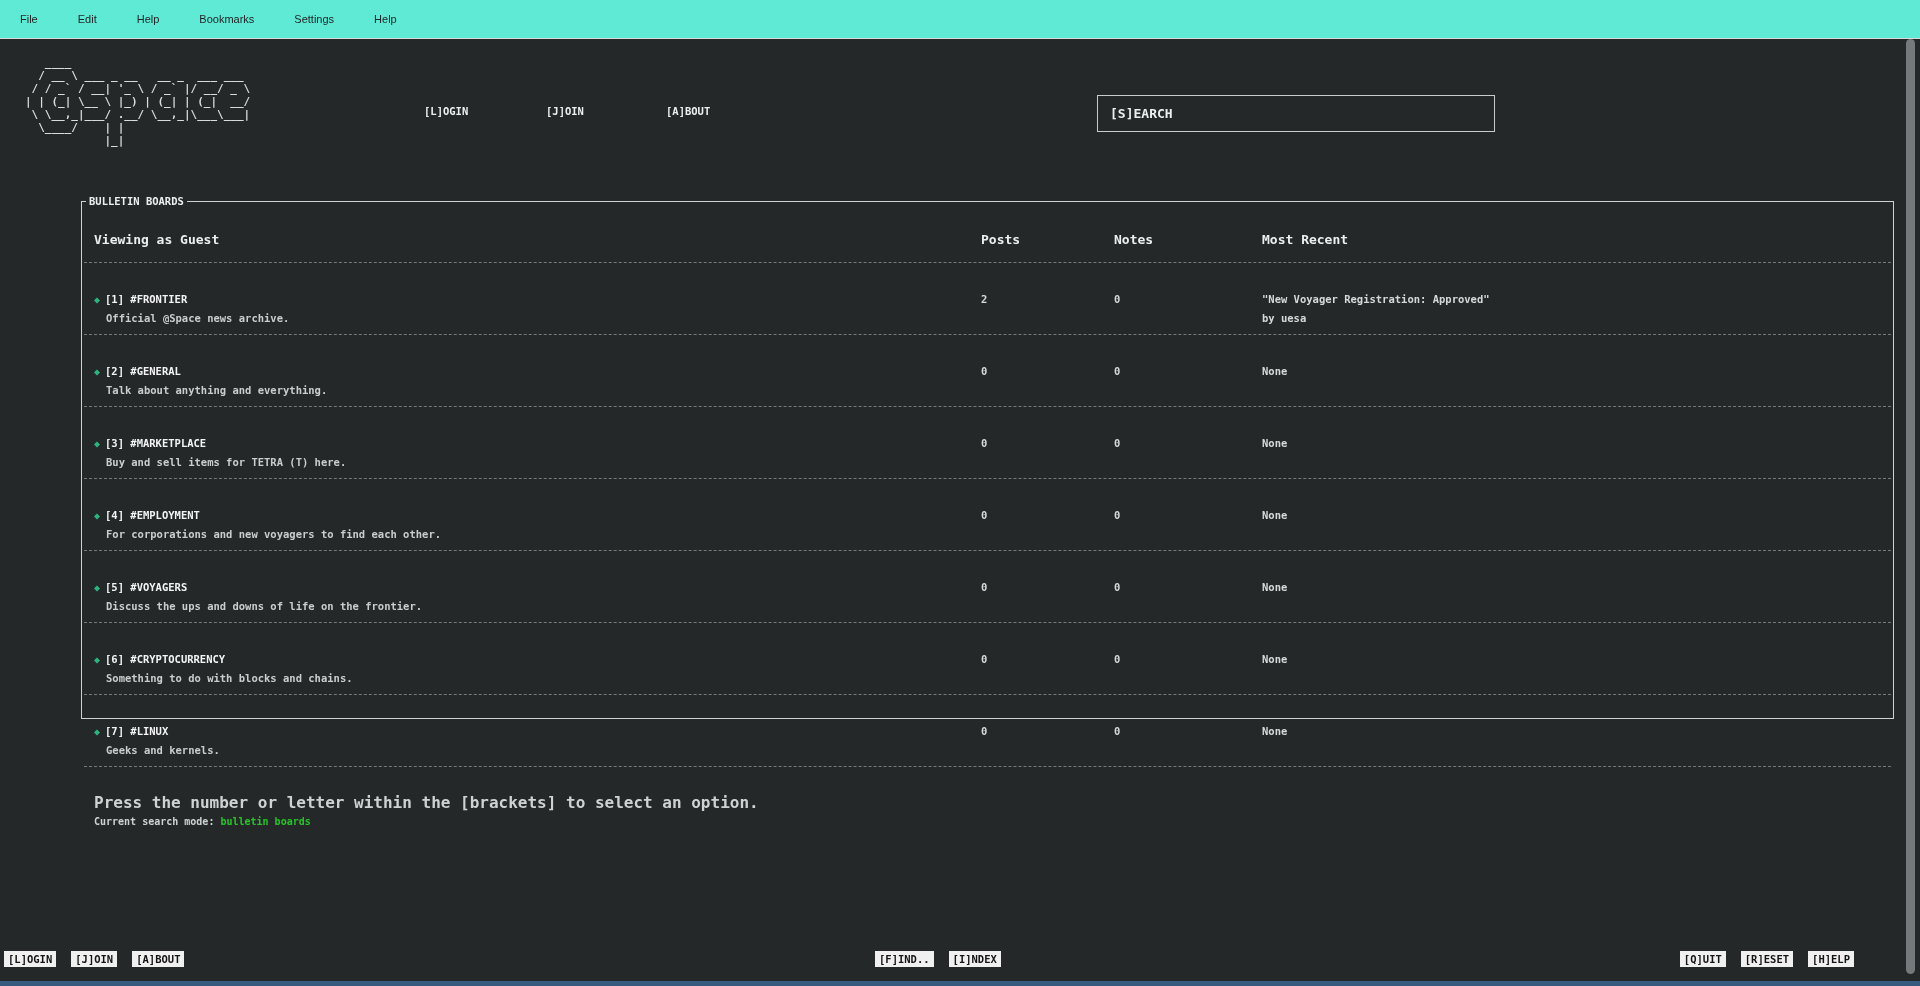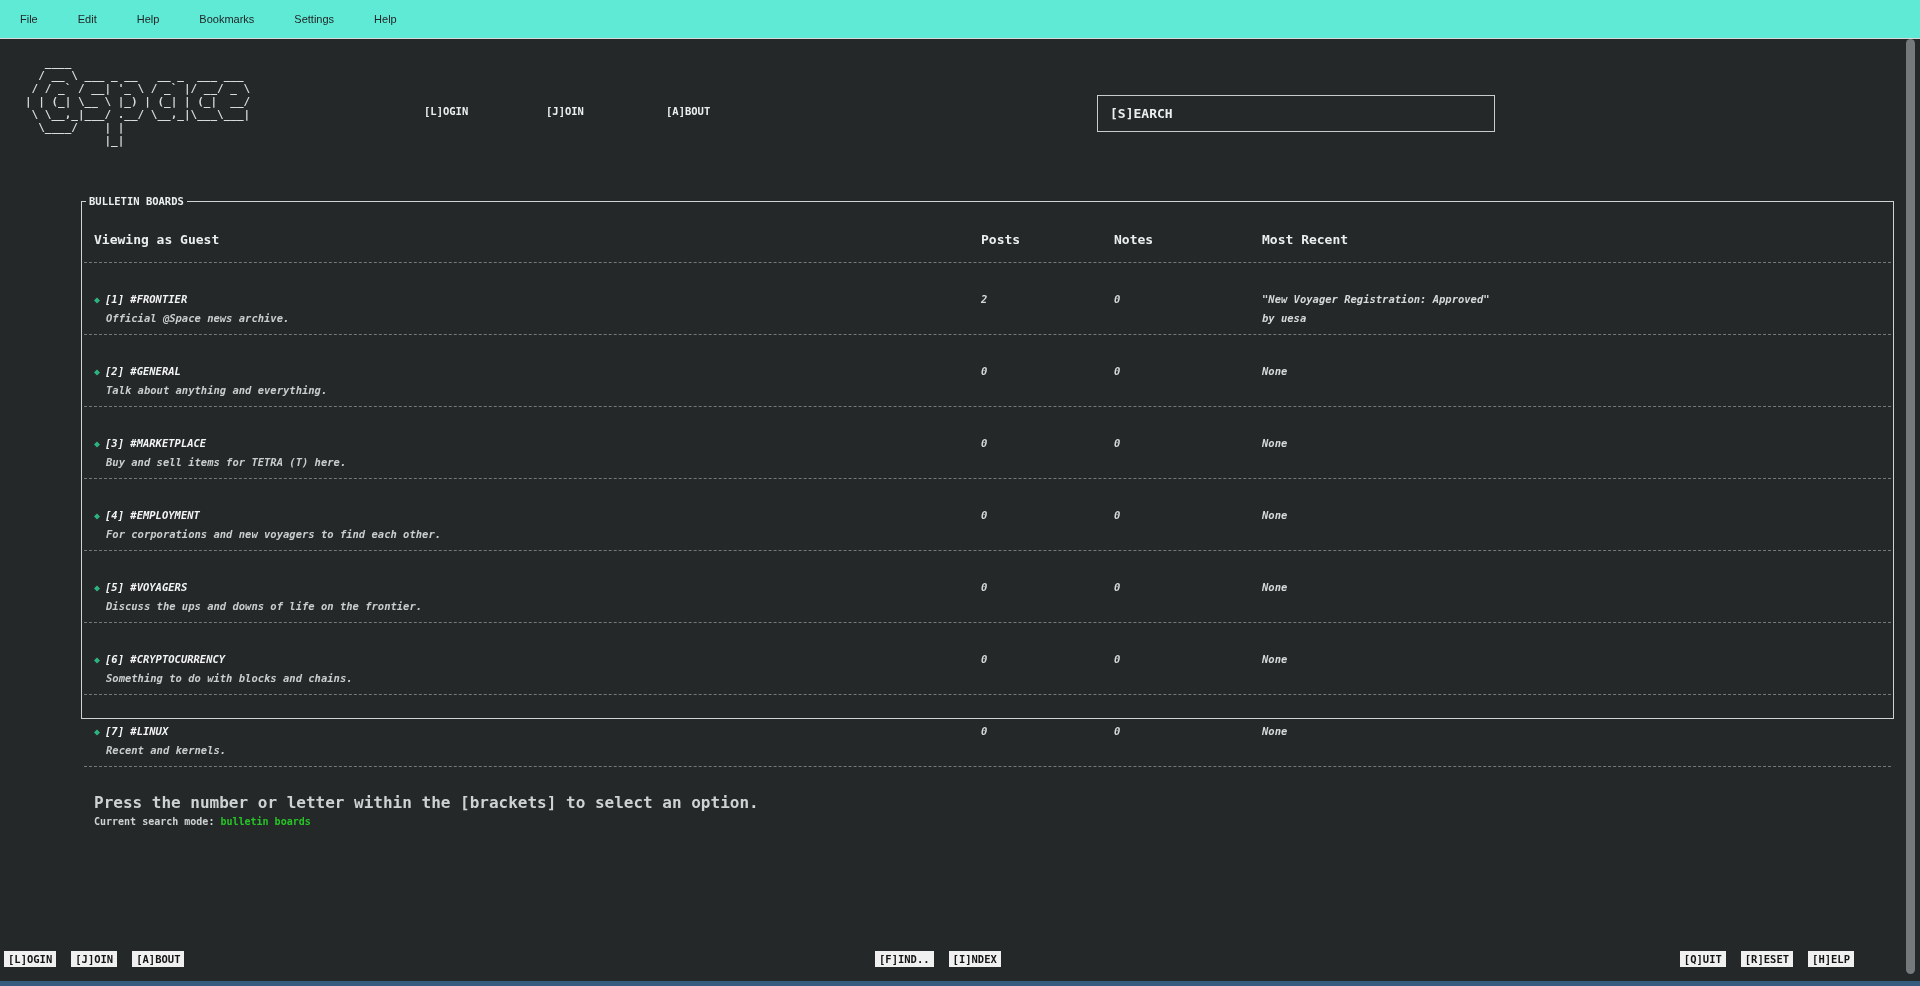--- a/index.html
+++ b/index.html
@@ -35,21 +35,21 @@
   }
   .legend{
     position:absolute;top:-7px;left:4px;background:#242829;padding:0 3px;
     font-size:10.5px;font-weight:bold;color:#eceff0;line-height:13px;
   }
   .grid{display:grid;grid-template-columns:887px 133px 148px 1fr;padding-left:12px;}
   .header-grid{padding-top:28px;}
   .colhead{font-size:13px;font-weight:bold;color:#eceff0;line-height:19px;}
   .sep{border-top:1px dashed #74797b;height:0;margin:0 2px;}
   .header-sep{margin-top:13px;}
-  .row{margin-top:27px;margin-bottom:6px;font-style:italic;}
+  .row{margin-top:27px;margin-bottom:6px;}
   .row-title{font-size:10.5px;font-weight:bold;color:#f2f4f5;line-height:19px;white-space:pre;}
   .diamond{color:#2db47e;font-size:10px;margin-right:5px;}
   .row-desc{font-size:10.5px;font-weight:bold;color:#c9cdce;line-height:19px;margin-left:12px;white-space:pre;}
   .cell-num{font-size:10.5px;font-weight:bold;color:#d6d9da;line-height:19px;}
   .recent-cell{font-size:10.5px;font-weight:bold;color:#d6d9da;line-height:19px;white-space:pre-line;}
   .hint{font-size:16px;font-weight:bold;color:#ced2d3;line-height:19px;margin:26px 0 0 12px;white-space:pre;}
   .mode-line{font-size:10px;font-weight:bold;color:#ced2d3;line-height:19px;margin-left:12px;white-space:pre;}
   .mode-value{color:#27c427;}
   
   .chips{position:absolute;top:909px;white-space:nowrap;}
@@ -171,21 +171,21 @@
     </div>
     <div class="cell-num">0</div>
     <div class="cell-num">0</div>
     <div class="recent-cell">None</div>
   </div>
   <div class="sep"></div>
 
   <div class="grid row">
     <div>
       <div class="row-title"><span class="diamond">◆</span><span>[7] #LINUX</span></div>
-      <div class="row-desc">Recent and kernels.</div>
+      <div class="row-desc">Geeks and kernels.</div>
     </div>
     <div class="cell-num">0</div>
     <div class="cell-num">0</div>
     <div class="recent-cell">None</div>
   </div>
   <div class="sep"></div>
 </div>
 
     <div class="hint">Press the number or letter within the [brackets] to select an option.</div>
     <div class="mode-line"><span>Current search mode: </span><span class="mode-value">bulletin boards</span></div>

